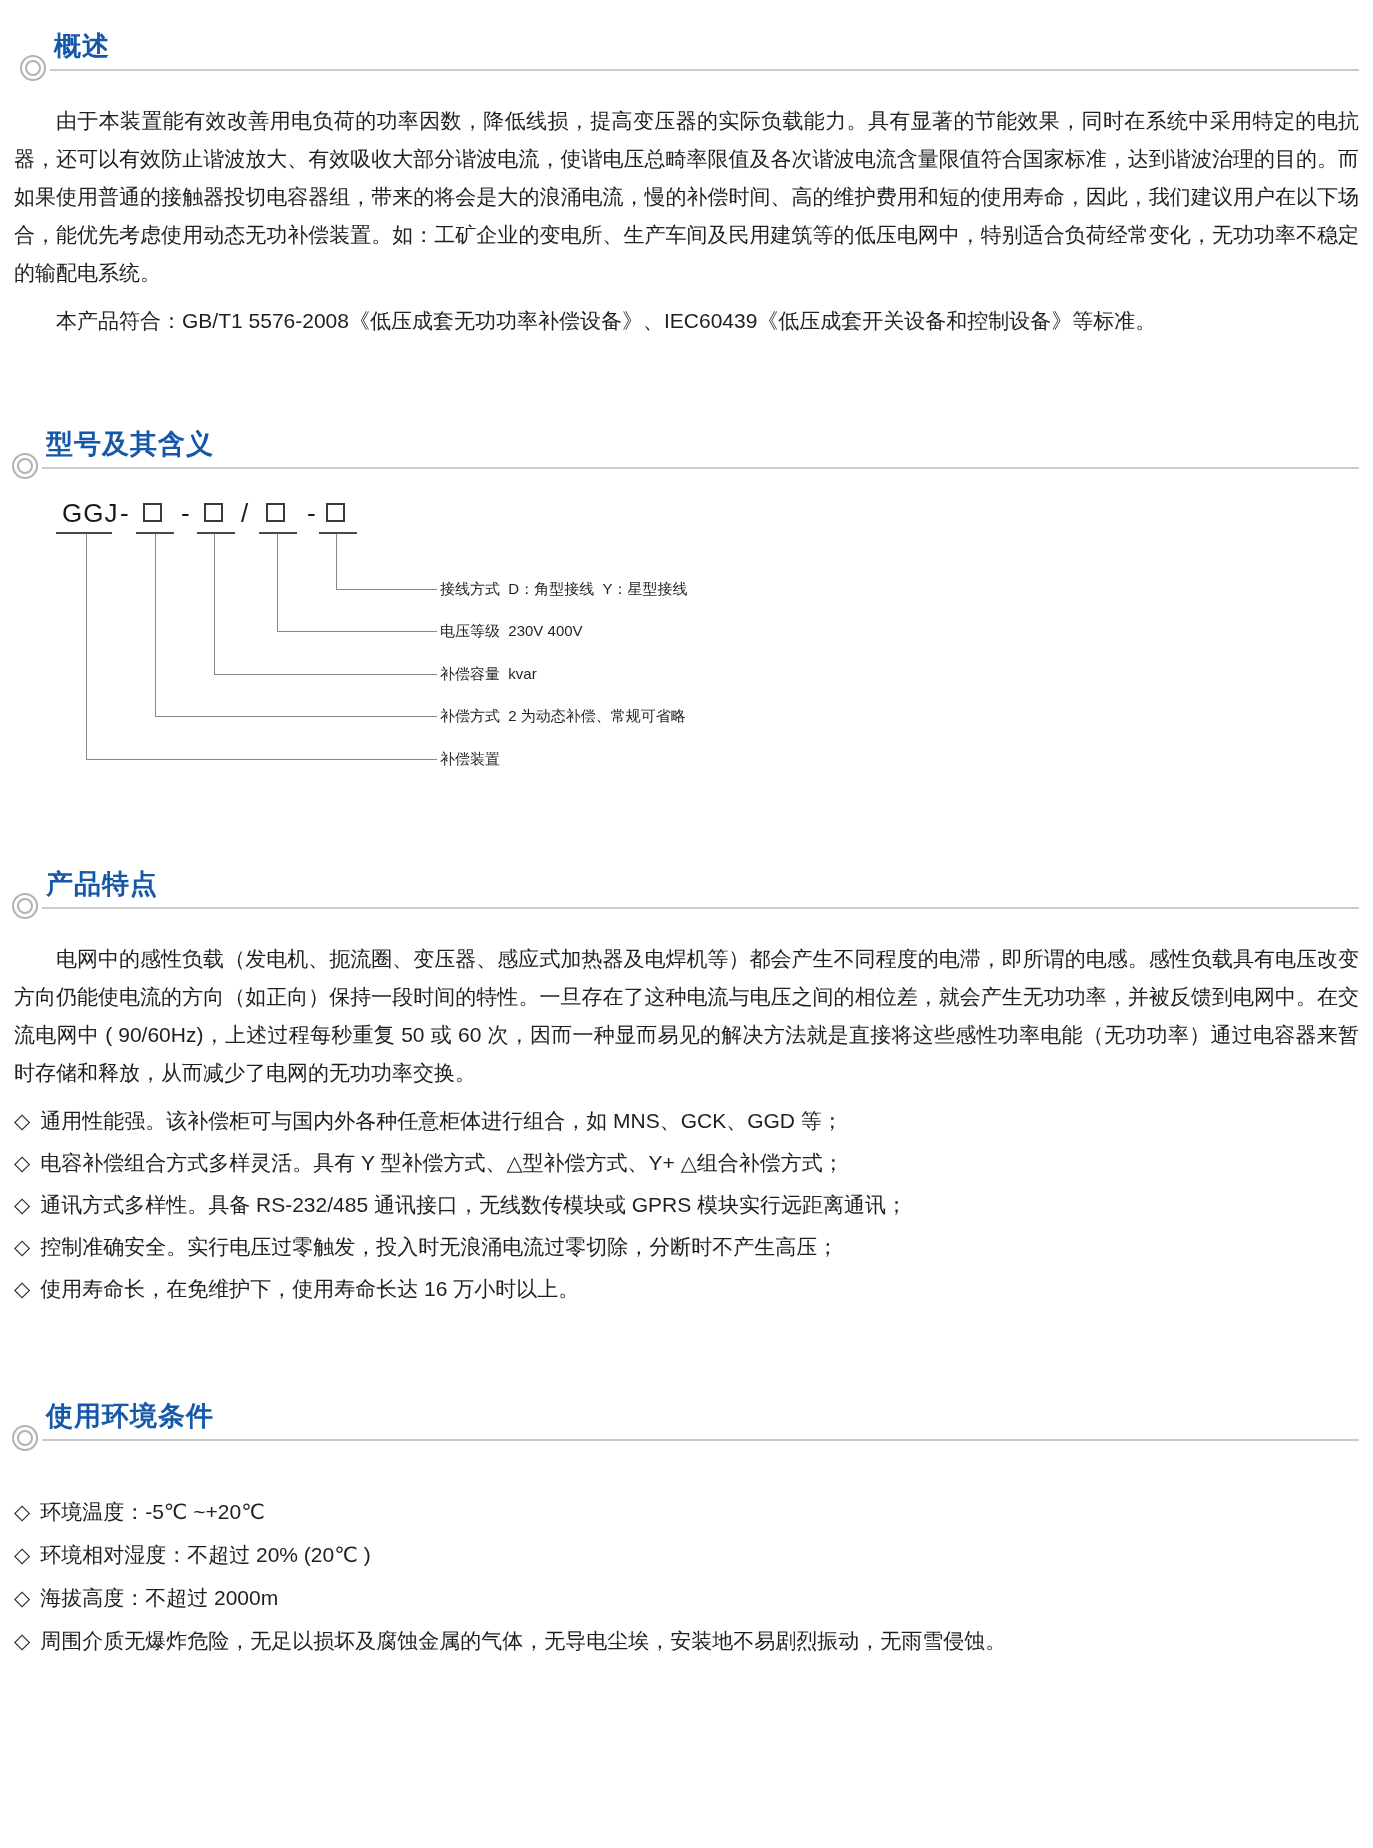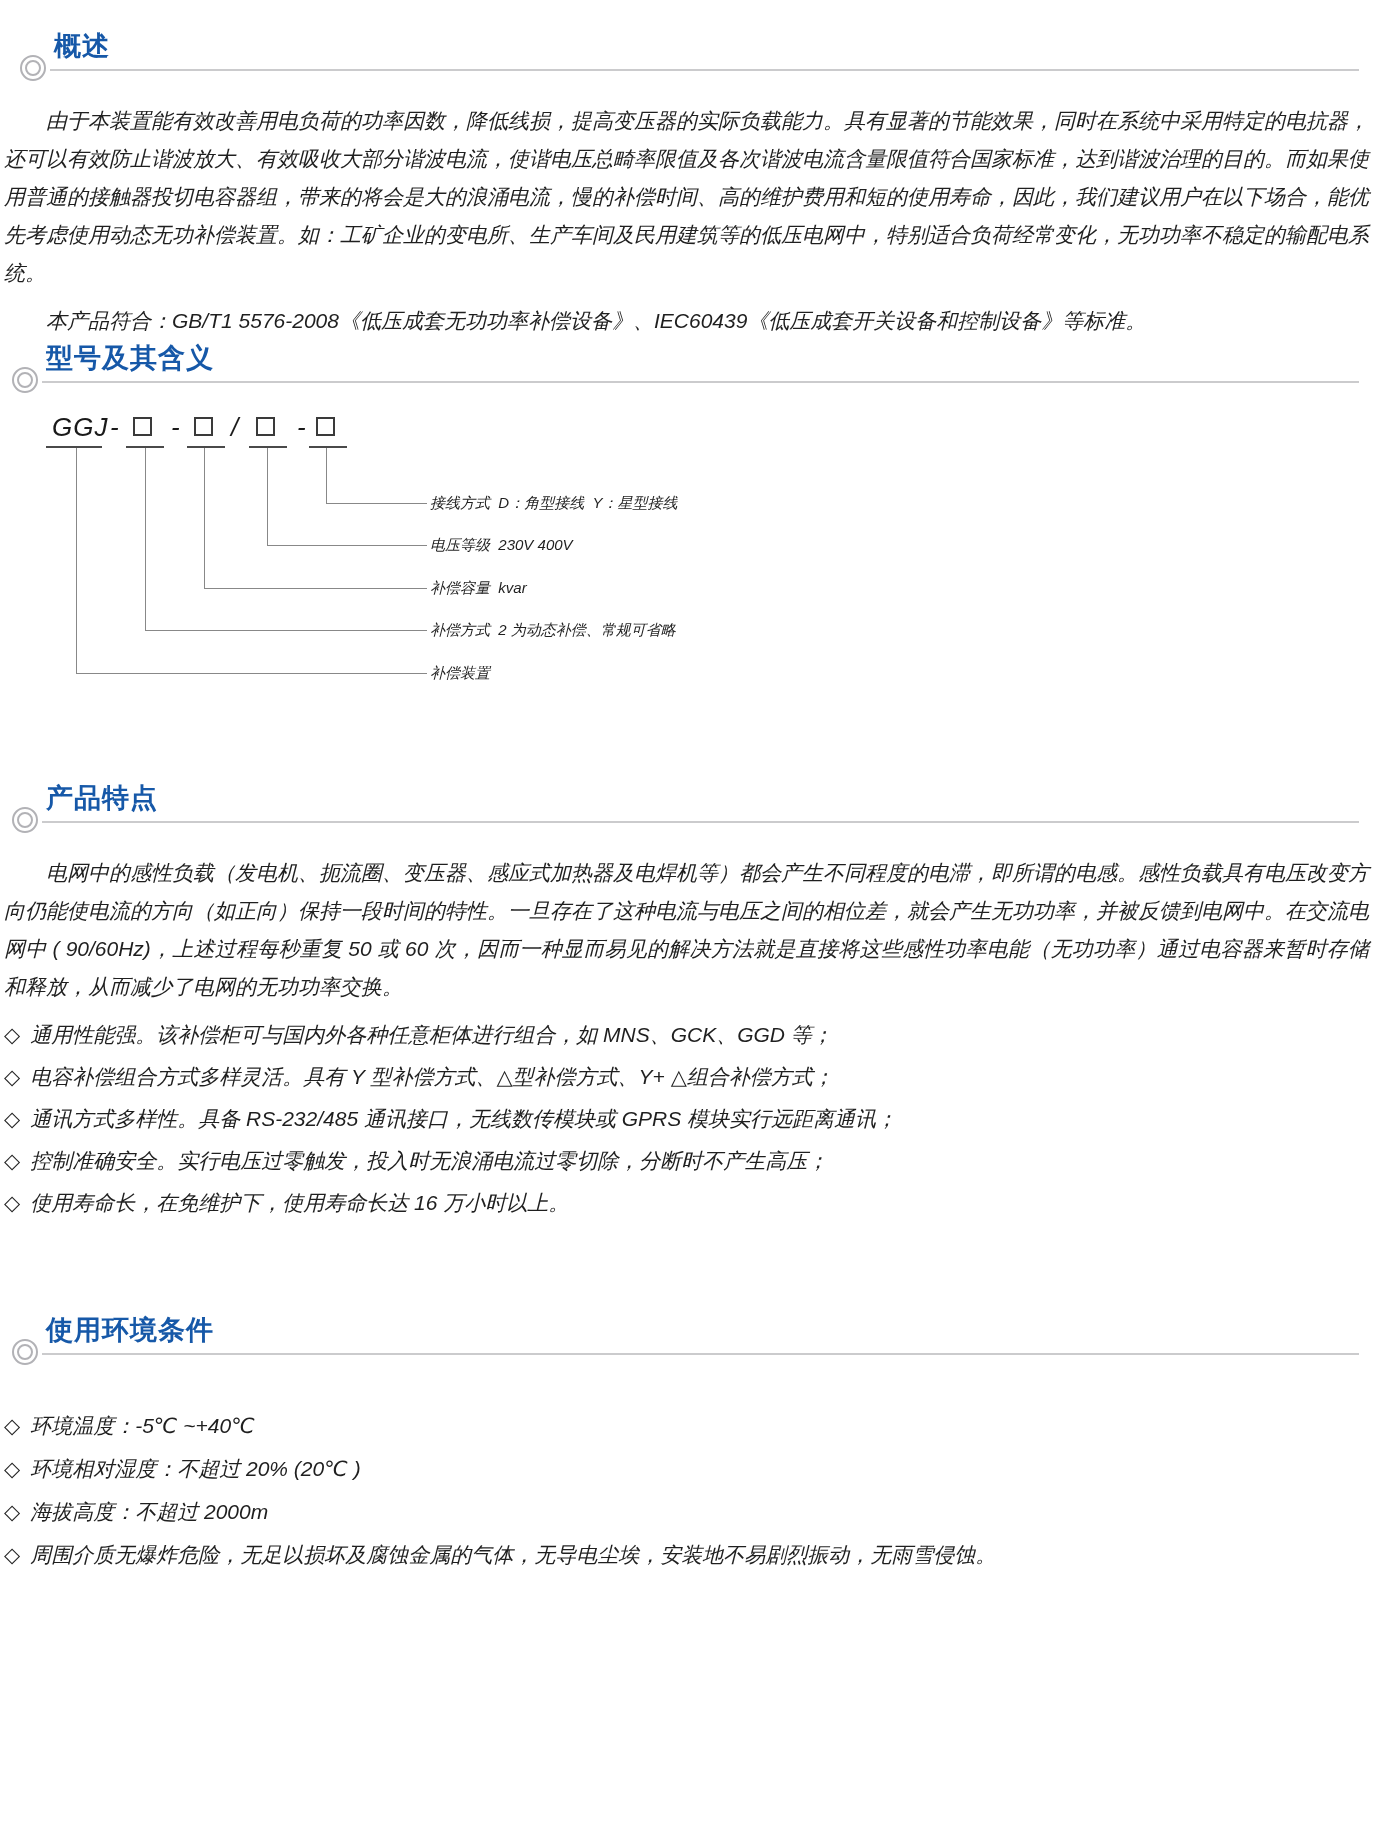--- a/index.html
+++ b/index.html
@@ -30,21 +30,21 @@
     width:26px;height:26px;
     border:2px solid #b2b2b6;border-radius:50%;
     background:#fff;
     box-sizing:border-box;
   }
   .sec-ring::before{
     content:"";position:absolute;left:3px;top:3px;right:3px;bottom:3px;
     border:2px solid #b2b2b6;border-radius:50%;
   }
   
-  .sec-body{padding:0 4px;font-style:italic;}
+  .sec-body{padding:0 14px;}
   .para{
     margin:0;
     font-size:21px;
     line-height:38px;
     text-align:justify;
     text-indent:2em;
     color:#1f1f1f;
   }
   .mt16{margin-top:16px;} .mt10{margin-top:10px;}
   
@@ -80,21 +80,21 @@
   <div class="sec-header" style="margin-top:28px;margin-left:8px;">
     <span class="sec-ring"></span>
     <h2 class="sec-title">概述</h2>
     <div class="sec-rule"></div>
   </div>
   <div class="sec-body">
     <p class="para mt16">由于本装置能有效改善用电负荷的功率因数，降低线损，提高变压器的实际负载能力。具有显著的节能效果，同时在系统中采用特定的电抗器，还可以有效防止谐波放大、有效吸收大部分谐波电流，使谐电压总畸率限值及各次谐波电流含量限值符合国家标准，达到谐波治理的目的。而如果使用普通的接触器投切电容器组，带来的将会是大的浪涌电流，慢的补偿时间、高的维护费用和短的使用寿命，因此，我们建议用户在以下场合，能优先考虑使用动态无功补偿装置。如：工矿企业的变电所、生产车间及民用建筑等的低压电网中，特别适合负荷经常变化，无功功率不稳定的输配电系统。</p>
     <p class="para mt10">本产品符合：GB/T1 5576-2008《低压成套无功功率补偿设备》、IEC60439《低压成套开关设备和控制设备》等标准。</p>
   </div>
 
-  <div class="sec-header" style="text-align:right;">
+  <div class="sec-header" style="margin-top:86px;text-align:right;">
     <span class="sec-ring"></span>
     <h2 class="sec-title">型号及其含义</h2>
     <div class="sec-rule"></div>
   </div>
   <div class="sec-body">
     <div class="model-diagram">
 
       <span class="f-text" style="left:48px;">GGJ</span>
       <span class="f-text" style="left:106px;">-</span>
       <span class="dbox" style="left:129px;"></span>
@@ -163,21 +163,21 @@
 
   <div class="sec-header" style="margin-top:88px;">
     <span class="sec-ring"></span>
     <h2 class="sec-title">使用环境条件</h2>
     <div class="sec-rule"></div>
   </div>
   <div class="sec-body env">
     <div class="bullets" style="margin-top:34px;">
       <div class="bullet">
         <span class="glyph">◇</span>
-        <span>环境温度：-5℃ ~+40℃</span>
+        <span>环境温度：-5℃ ~+20℃</span>
       </div>
       <div class="bullet">
         <span class="glyph">◇</span>
         <span>环境相对湿度：不超过 20% (20℃ )</span>
       </div>
       <div class="bullet">
         <span class="glyph">◇</span>
         <span>海拔高度：不超过 2000m</span>
       </div>
       <div class="bullet">

